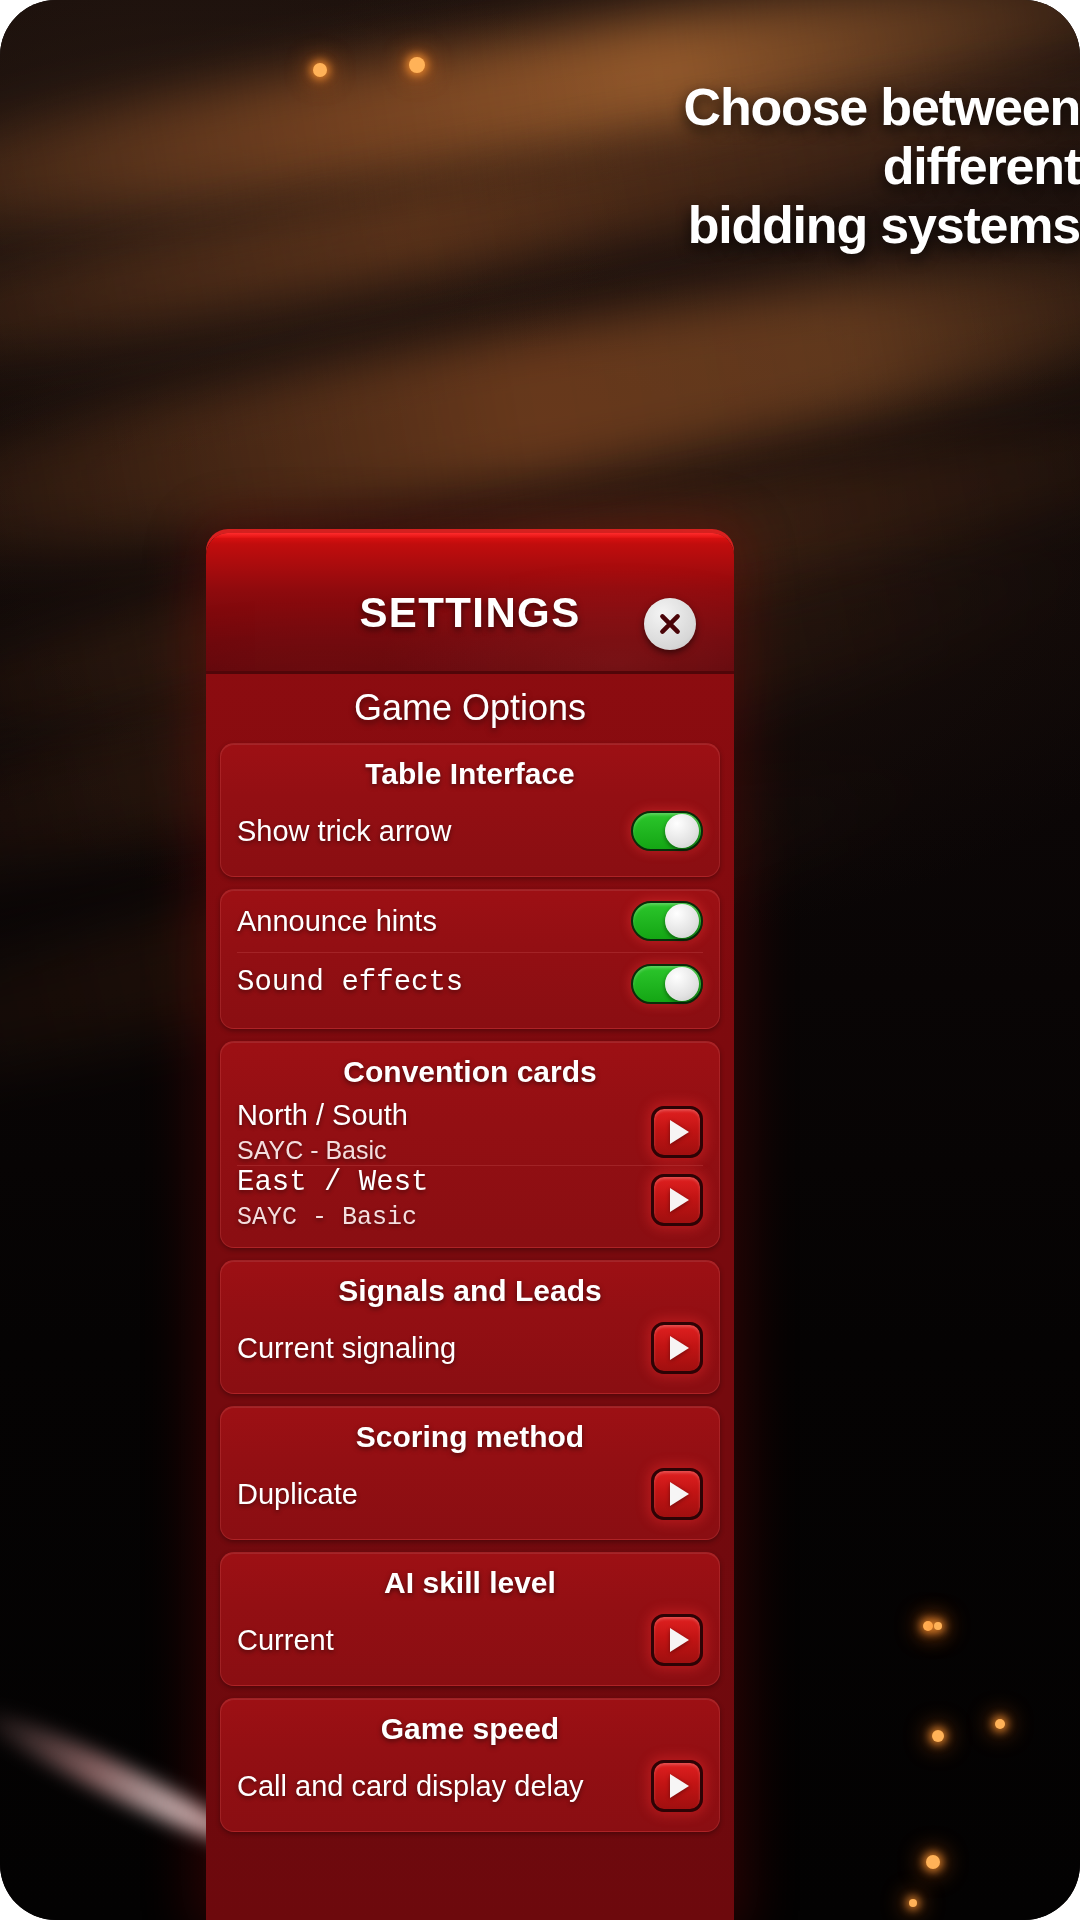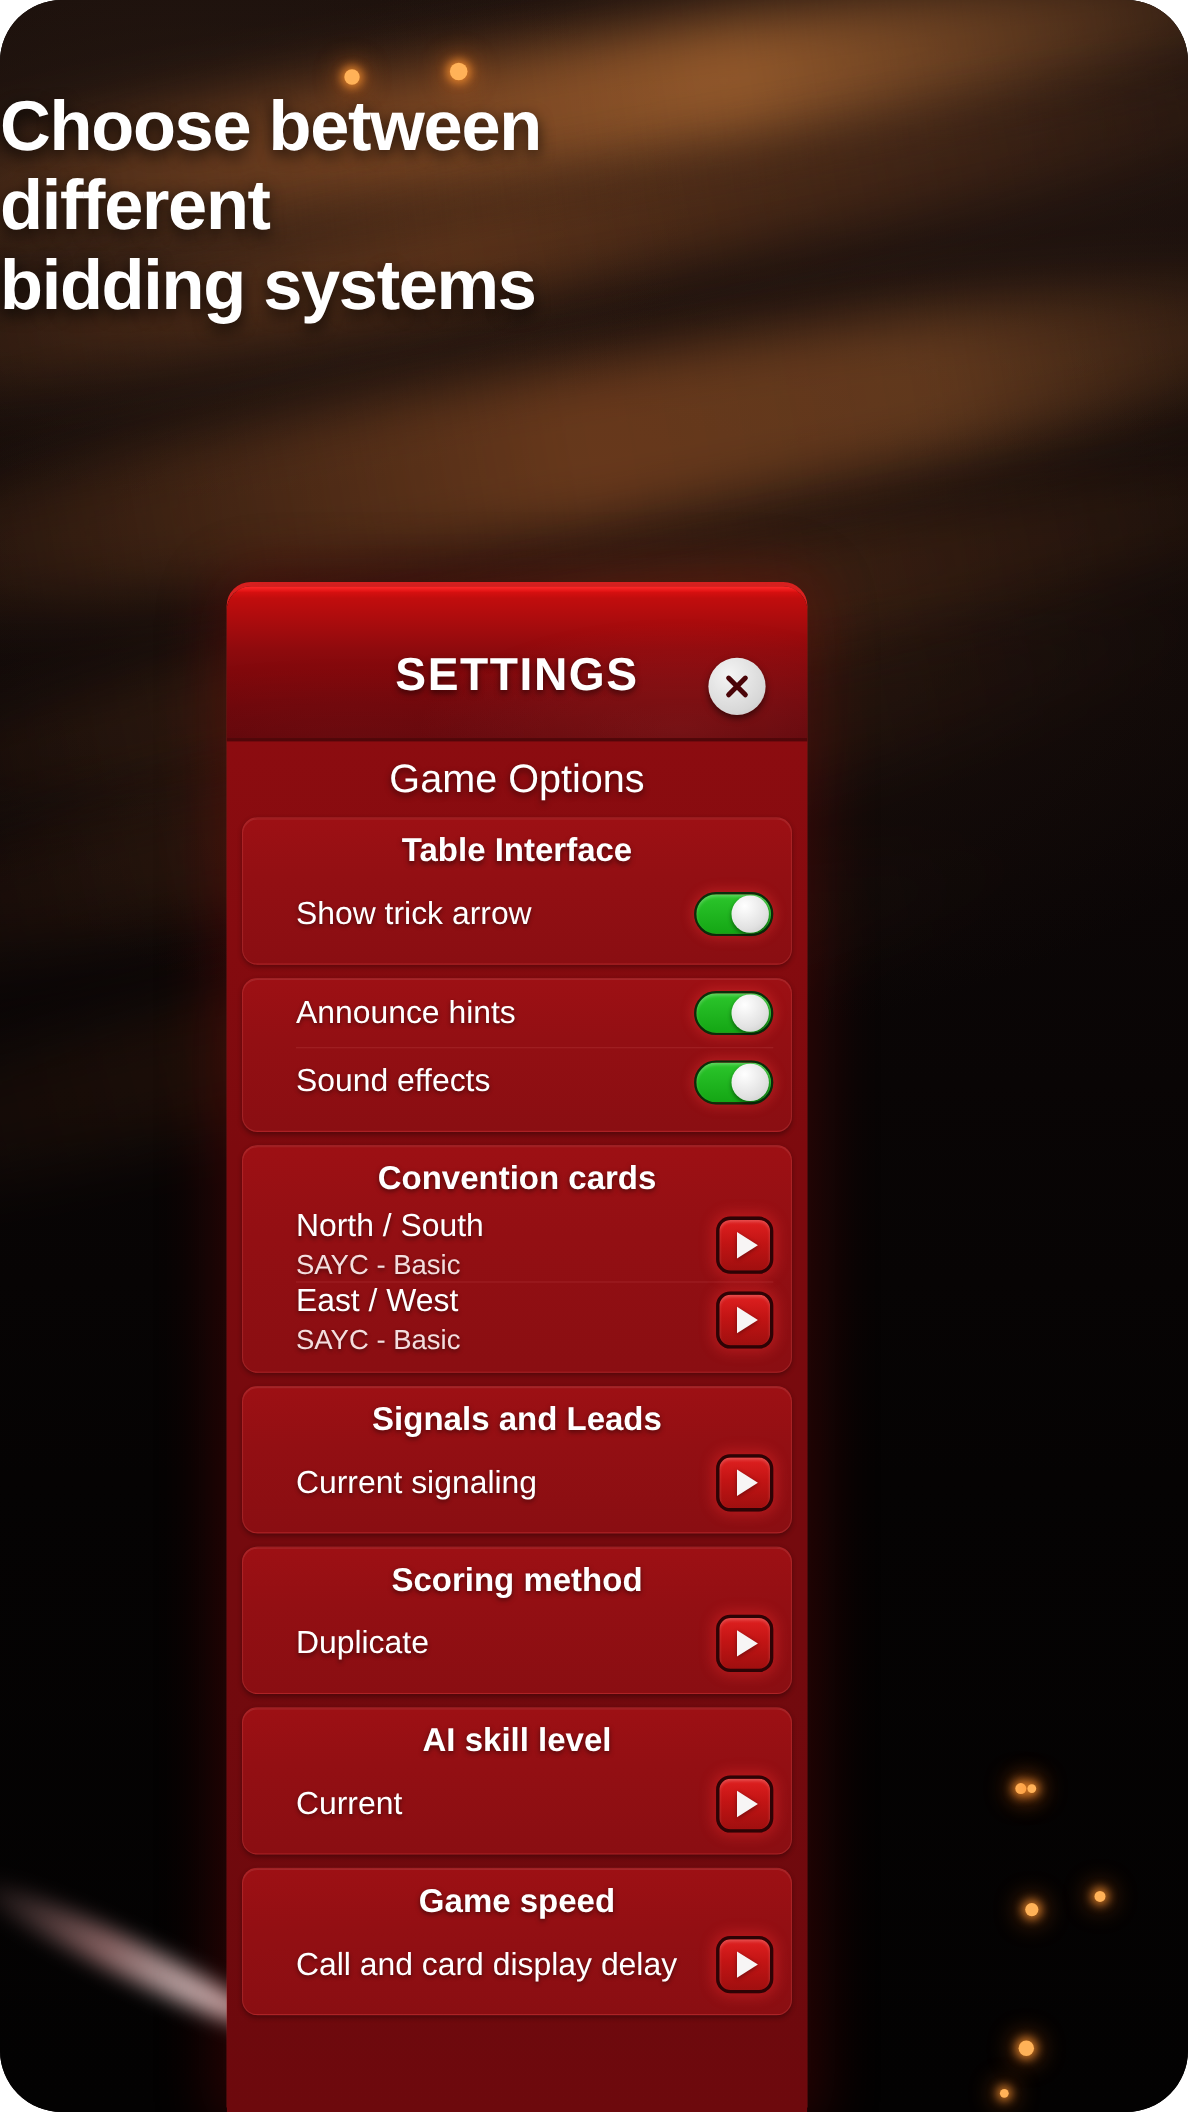--- a/index.html
+++ b/index.html
@@ -35,22 +35,22 @@
        background:linear-gradient(90deg,rgba(50,24,11,0) 0%,rgba(110,56,24,.2) 45%,rgba(48,22,10,0) 100%); }
 
   .comet{ position:absolute; left:-40px; top:1760px; width:300px; height:34px;
     transform:rotate(26deg); filter:blur(9px); border-radius:50%;
     background:linear-gradient(90deg,rgba(255,255,255,0) 0%,rgba(235,170,170,.55) 45%,rgba(255,240,240,.85) 88%,rgba(255,255,255,0) 100%); }
 
   .spark{ position:absolute; border-radius:50%; background:#ffb258;
     box-shadow:0 0 9px 3px rgba(255,150,50,.75), 0 0 22px 7px rgba(255,120,30,.35); }
 
   
-  .headline{ position:absolute; left:0; right:0; top:78px; text-align:left;
-    color:#fff; font-size:64px; font-weight:bold; line-height:1.13;
+  .headline{ position:absolute; left:0; right:0; top:78px; text-align:right;
+    color:#fff; font-size:52px; font-weight:bold; line-height:1.13;
     letter-spacing:-1.2px; text-shadow:0 5px 14px rgba(0,0,0,.75); }
 
   
   #panel{ position:absolute; left:206px; top:533px; width:528px; bottom:0;
     border-radius:22px 22px 0 0; overflow:hidden;
     box-shadow:0 0 50px 14px rgba(130,10,10,.30), 0 -4px 0 0 rgba(255,40,40,.9); }
 
   .panel-head{ position:relative; height:138px;
     background:linear-gradient(180deg,#ea1212 0%, #c10d0d 8%, #8e0a0d 42%, #6b070b 78%, #5c060a 100%);
     border-radius:22px 22px 0 0; }
@@ -82,22 +82,22 @@
   .cards{ padding:0 14px; }
 
   .card{ position:relative; margin-bottom:12px; border-radius:14px;
     background:linear-gradient(180deg,#9d1014 0%, #930f13 40%, #8a0e12 100%);
     border:1px solid rgba(255,120,120,.18);
     box-shadow:inset 0 1px 0 rgba(255,255,255,.09), 0 2px 5px rgba(0,0,0,.32);
     padding:0 16px 14px; }
   .card-title{ text-align:center; color:#fff; font-size:30px; font-weight:bold;
     padding:13px 0 9px; text-shadow:0 2px 5px rgba(0,0,0,.5); }
 
-  .row{ position:relative; display:flex; align-items:center; min-height:62px;margin-left:32px; }
-  .row + .row{ border-top:1px solid rgba(255,140,140,.16); }
+  .row{ position:relative; display:flex; align-items:center; min-height:62px; }
+  .row + .row{ border-top:1px solid rgba(255,140,140,.16);font-family:Liberation Mono, monospace; }
   .row-texts{ flex:1; min-width:0; }
   .row-label{ color:#fff; font-size:29px; line-height:1.18; text-shadow:0 2px 4px rgba(0,0,0,.45); }
   .row-sub{ color:#f4dede; font-size:25px; line-height:1.2; margin-top:3px;
     text-shadow:0 2px 4px rgba(0,0,0,.45); }
 
   
   .toggle{ width:72px; height:40px; border-radius:22px; position:relative; flex:0 0 auto;
     background:linear-gradient(180deg,#2cc62c,#14a614);
     border:2px solid #0a2e0a;
     box-shadow:0 0 10px 3px rgba(255,60,60,.30), inset 0 2px 3px rgba(255,255,255,.25); }

